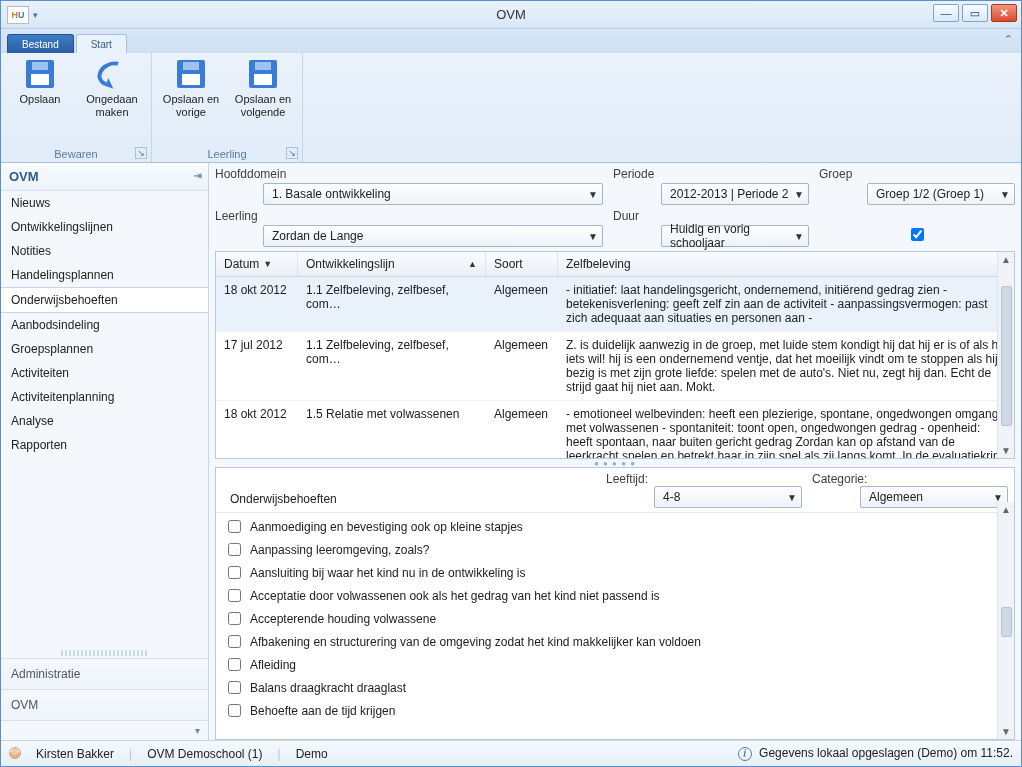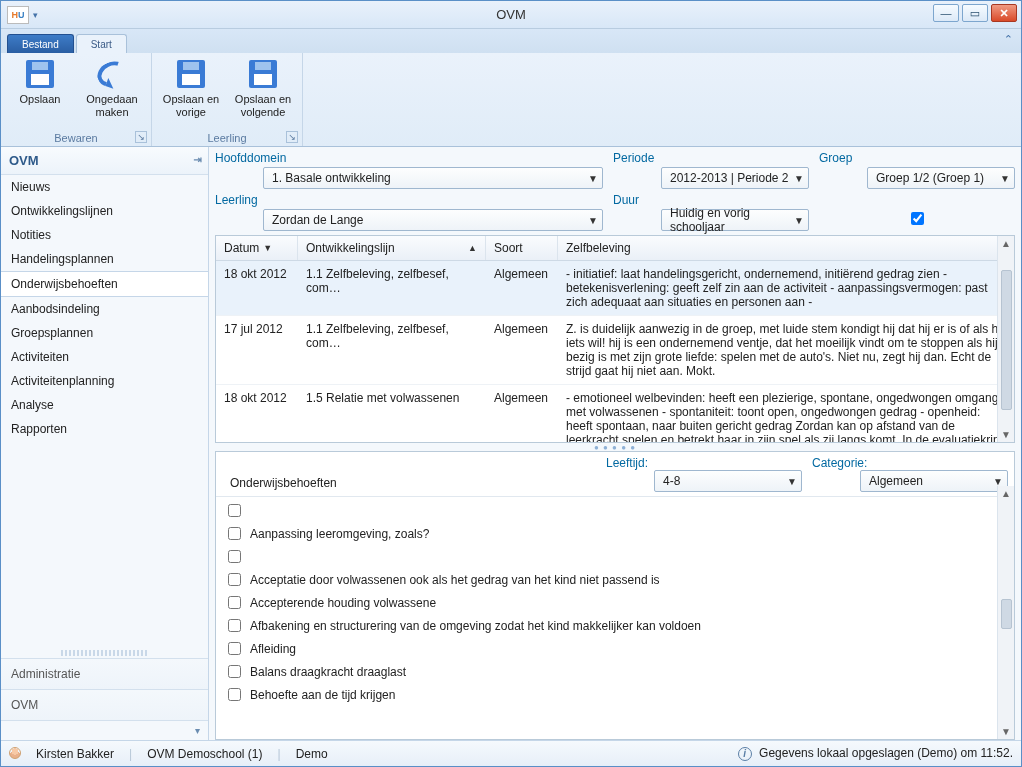--- a/index.html
+++ b/index.html
@@ -86,21 +86,21 @@
     border-color: #a9c1da;
     border-top-color:#a9c1da;
     color: #3a5a86;
   }
   .ribbon-collapse {
     position: absolute; right: 8px; top: 4px; font-size: 11px; color: #4472a8;
   }
 
   
   .ribbon {
-    height: 94px;
+    height: 110px;
     background: linear-gradient(#eaf2fb, #e0ecf8);
     border-bottom: 1px solid #a9c1da;
     display: flex;
   }
   .ribbon-group {
     border-right: 1px solid #c5d6e8;
     padding: 4px 8px 2px;
     display: flex; flex-direction: column; align-items: center;
     justify-content: space-between;
   }
@@ -216,21 +216,21 @@
     padding: 4px 8px; color:#6a8cb0; font-size:10px;
   }
 
   .content {
     flex:1; display:flex; flex-direction:column; min-width:0;
     padding: 4px 6px 0 6px;
     gap: 0;
   }
   .filters-row { display:flex; gap:10px; margin-bottom:4px;}
   .filters-row .fcell { display:flex; flex-direction:column; }
-  .fcell label { font-size:12px; color:#0369a1; margin-bottom:2px; }
+  .fcell label { font-size:12px; color:#404040; margin-bottom:2px; }
   .combo {
     height: 22px;
     background: linear-gradient(#fdfefe,#eef3f8);
     border: 1px solid #9fb7cf;
     border-radius: 2px;
     display:flex; align-items:center; justify-content:space-between;
     padding: 0 4px 0 8px;
     font-size:12px;
     margin-left:48px;
   }
@@ -523,27 +523,29 @@
           <label>Categorie:</label>
           <div class="combo">
             <span>Algemeen</span>
             <span class="caret">▼</span>
           </div>
         </div>
       </div>
       <div class="needs-list" id="needs-list">
           <div class="need">
             <input type="checkbox" style="">
+            <span>Aanmoediging en bevestiging ook op kleine stapjes</span>
           </div>
           <div class="need">
             <input type="checkbox" style="">
             <span>Aanpassing leeromgeving, zoals?</span>
           </div>
           <div class="need">
             <input type="checkbox" style="">
+            <span>Aansluiting bij waar het kind nu in de ontwikkeling is</span>
           </div>
           <div class="need">
             <input type="checkbox" style="">
             <span>Acceptatie door volwassenen ook als het gedrag van het kind niet passend is</span>
           </div>
           <div class="need">
             <input type="checkbox" style="">
             <span>Accepterende houding volwassene</span>
           </div>
           <div class="need">

